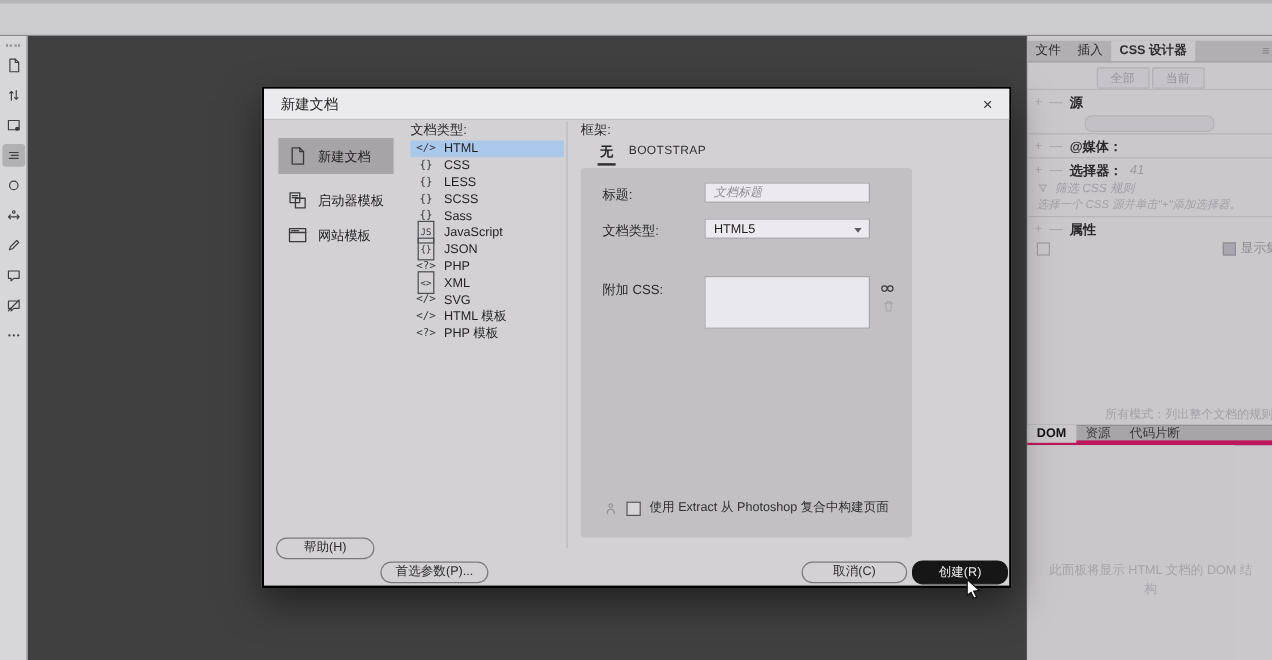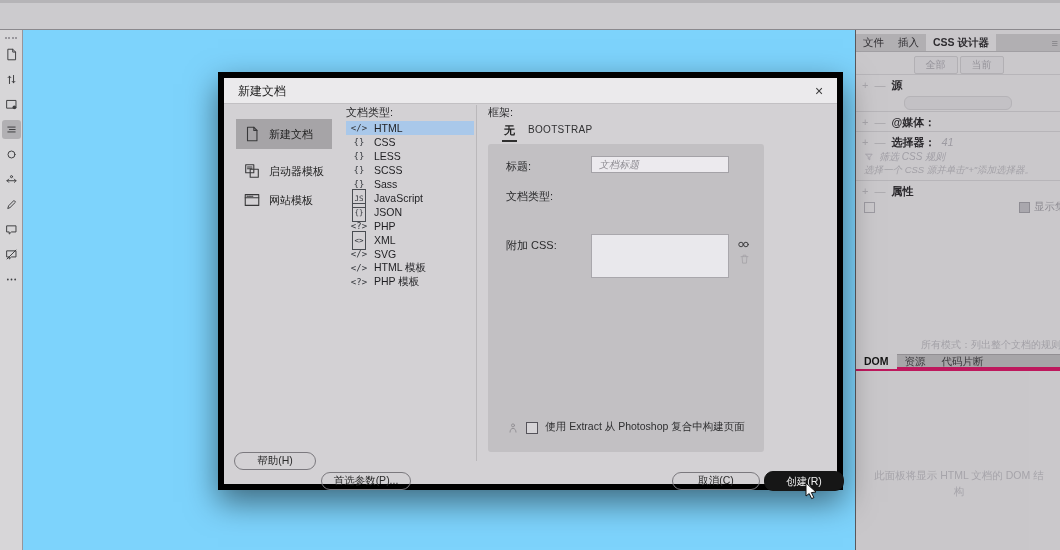--- a/index.html
+++ b/index.html
@@ -1,16 +1,16 @@
 <!DOCTYPE html>
 <html><head>
 <meta charset="utf-8">
 <style>
   html,body{margin:0;padding:0;background:#555;}
-  .stage{position:relative;width:1060px;height:550px;overflow:hidden;background:#7dd3fc;
+  .stage{position:relative;width:1060px;height:550px;overflow:hidden;background:#404040;
          font-family:"Liberation Sans","DejaVu Sans",sans-serif;color:#2b2b2b;-webkit-font-smoothing:antialiased;}
   .abs{position:absolute;}
   .icon svg{width:100%;height:100%;fill:none;stroke:currentColor;stroke-width:1.2;stroke-linecap:round;stroke-linejoin:round;}
 
   
   .topbar{left:0;top:0;width:1060px;height:30px;background:#cccbce;border-top:3px solid #b5b4b7;
           border-bottom:1px solid #8b898d;box-sizing:border-box;}
 
   
   .left-toolbar{left:0;top:30px;width:23px;bottom:0;background:#d7d6d8;border-right:1px solid #97959a;box-sizing:border-box;}
@@ -44,21 +44,21 @@
   .showset .chk{border-color:#8e8c93;background:#a9a7ad;}
   .mode-hint{left:0;top:308px;width:205px;text-align:right;font-size:10px;color:#a3a1a7;}
   .dom-tabs{left:0;top:324px;width:205px;height:17px;background:#a7a5a8;display:flex;align-items:center;
             border-top:1px solid #928f93;border-bottom:4px solid #be185d;box-sizing:border-box;}
   .dom-tab{padding:0 8px;height:15px;line-height:15px;color:#3c3a3e;font-size:10.5px;}
   .dom-tab.active{background:#c9c7ca;color:#141414;font-weight:bold;}
   .dom-area{left:0;top:341px;width:173px;bottom:0;background:#c9c7ca;}
   .dom-hint{left:18px;top:438px;width:170px;text-align:center;font-size:10.5px;line-height:1.5;color:#a6a4aa;}
 
   
-  .dialog{left:218px;top:72px;width:625px;height:418px;background:#d3d1d4;border:6px solid #000000;
+  .dialog{left:218px;top:72px;width:625px;height:418px;background:#d3d1d4;border:2px solid #000000;
           box-shadow:0 12px 30px rgba(0,0,0,.5);box-sizing:border-box;font-size:11px;}
   .dlg-title{left:0;top:0;width:100%;height:26px;background:#ebeaec;border-bottom:1px solid #c2c0c3;
              font-size:12px;line-height:26px;padding-left:14px;box-sizing:border-box;color:#1f1f1f;}
   .dlg-close{right:9px;top:4px;width:18px;height:18px;text-align:center;line-height:18px;font-size:14px;color:#3a3a3a;}
 
   .cat-item{left:12px;width:96px;height:30px;display:flex;align-items:center;gap:8px;padding-left:7px;
             box-sizing:border-box;font-size:11px;color:#232323;}
   .cat-item.selected{background:#a6a4a7;}
   .cat-item .icon{width:18px;height:18px;color:#38383a;flex:0 0 auto;}
 
@@ -317,20 +317,24 @@
     <div class="abs divider-v"></div>
 
     <div class="abs lbl" style="left:264px;top:27px">框架:</div>
     <div class="abs fw-tab-none">无</div>
     <div class="abs fw-tab-bs">BOOTSTRAP</div>
 
     <div class="abs fw-panel">
       <div class="abs lbl" style="left:18px;top:15px">标题:</div>
       <input class="f-input" type="text" placeholder="文档标题" style="">
       <div class="abs lbl" style="left:18px;top:45px">文档类型:</div>
+      <div class="abs f-select">
+        <span>HTML5</span>
+        <span class="chev"></span>
+      </div>
       <div class="abs lbl" style="left:18px;top:94px">附加 CSS:</div>
       <div class="abs f-cssbox"></div>
       <span class="abs icon link-ic"><svg viewBox="0 0 16 16">
             <circle cx="5" cy="8" r="2.8"></circle>
             <circle cx="11" cy="8" r="2.8"></circle>
           </svg></span>
       <span class="abs icon trash-ic"><svg viewBox="0 0 16 16">
             <path d="M3 4.5h10M6 4.5v-2h4v2M4.5 4.5 5.2 14h5.6l.7-9.5"></path>
           </svg></span>
       <div class="abs extract-row">

